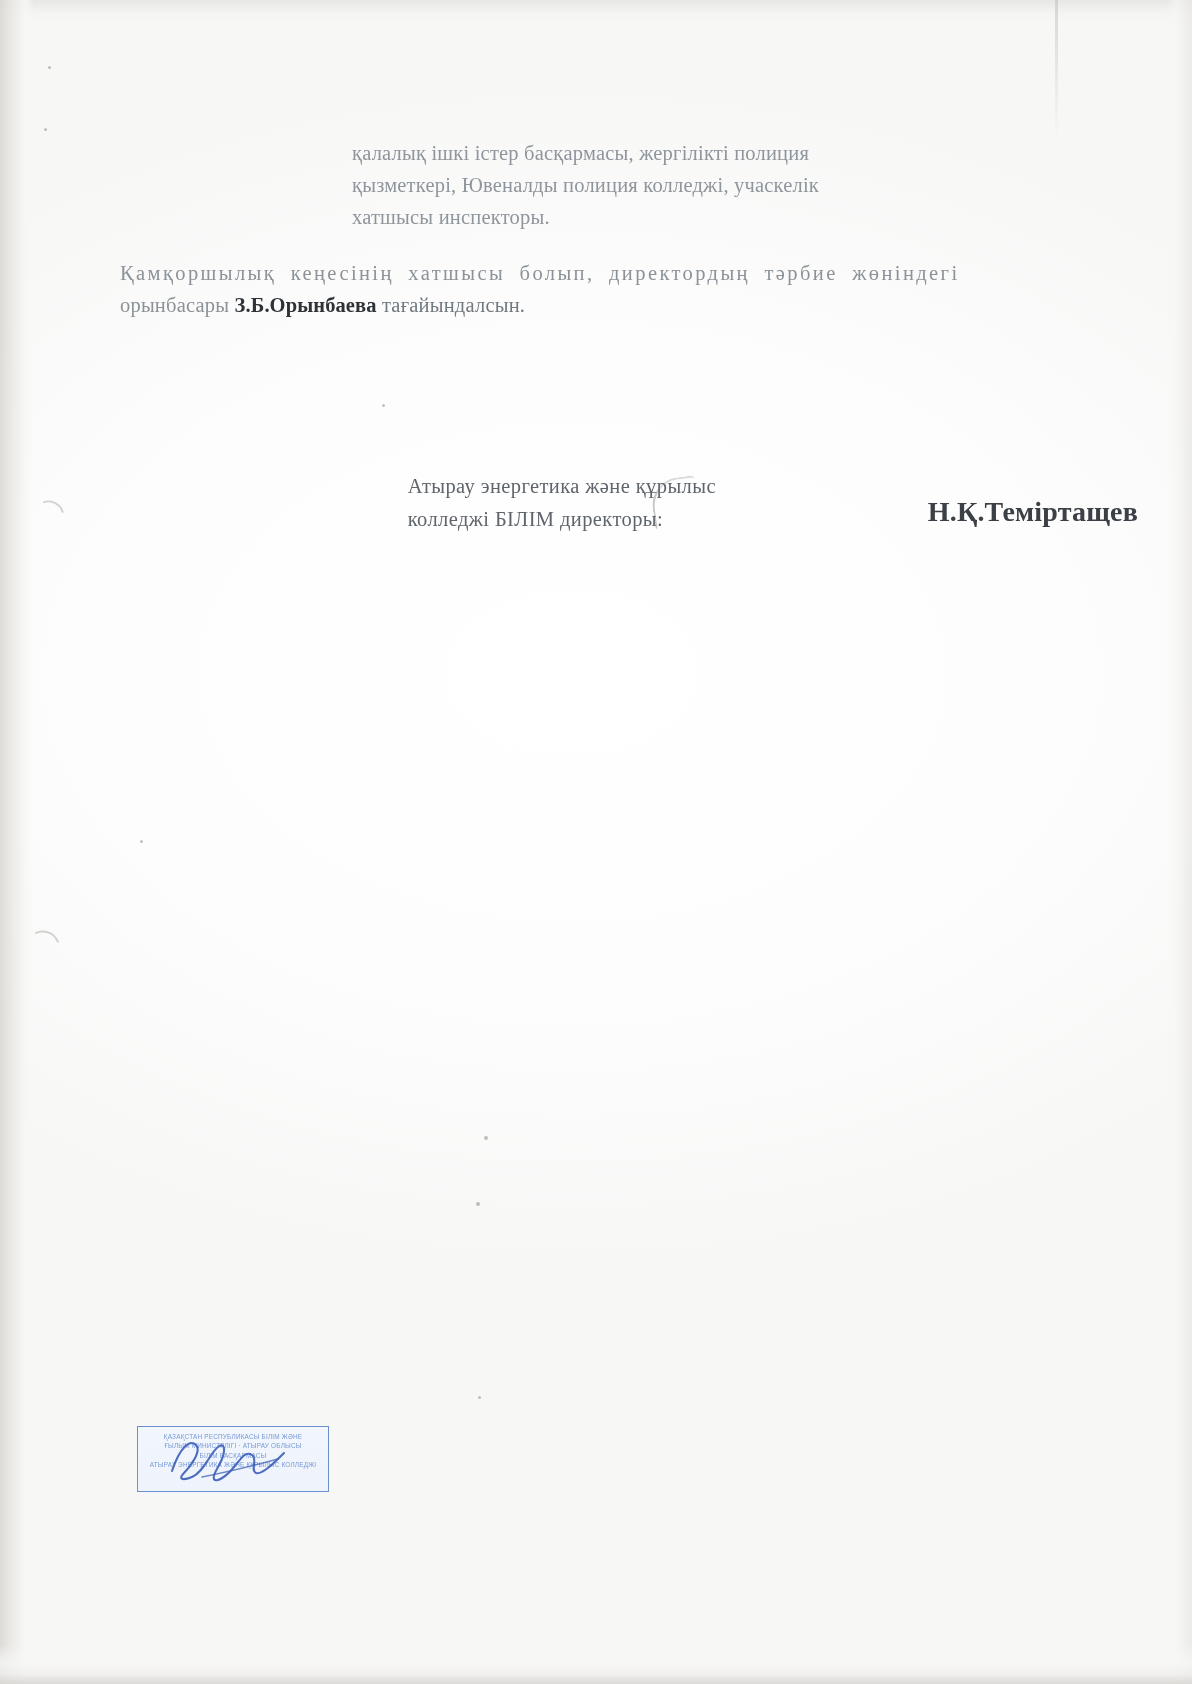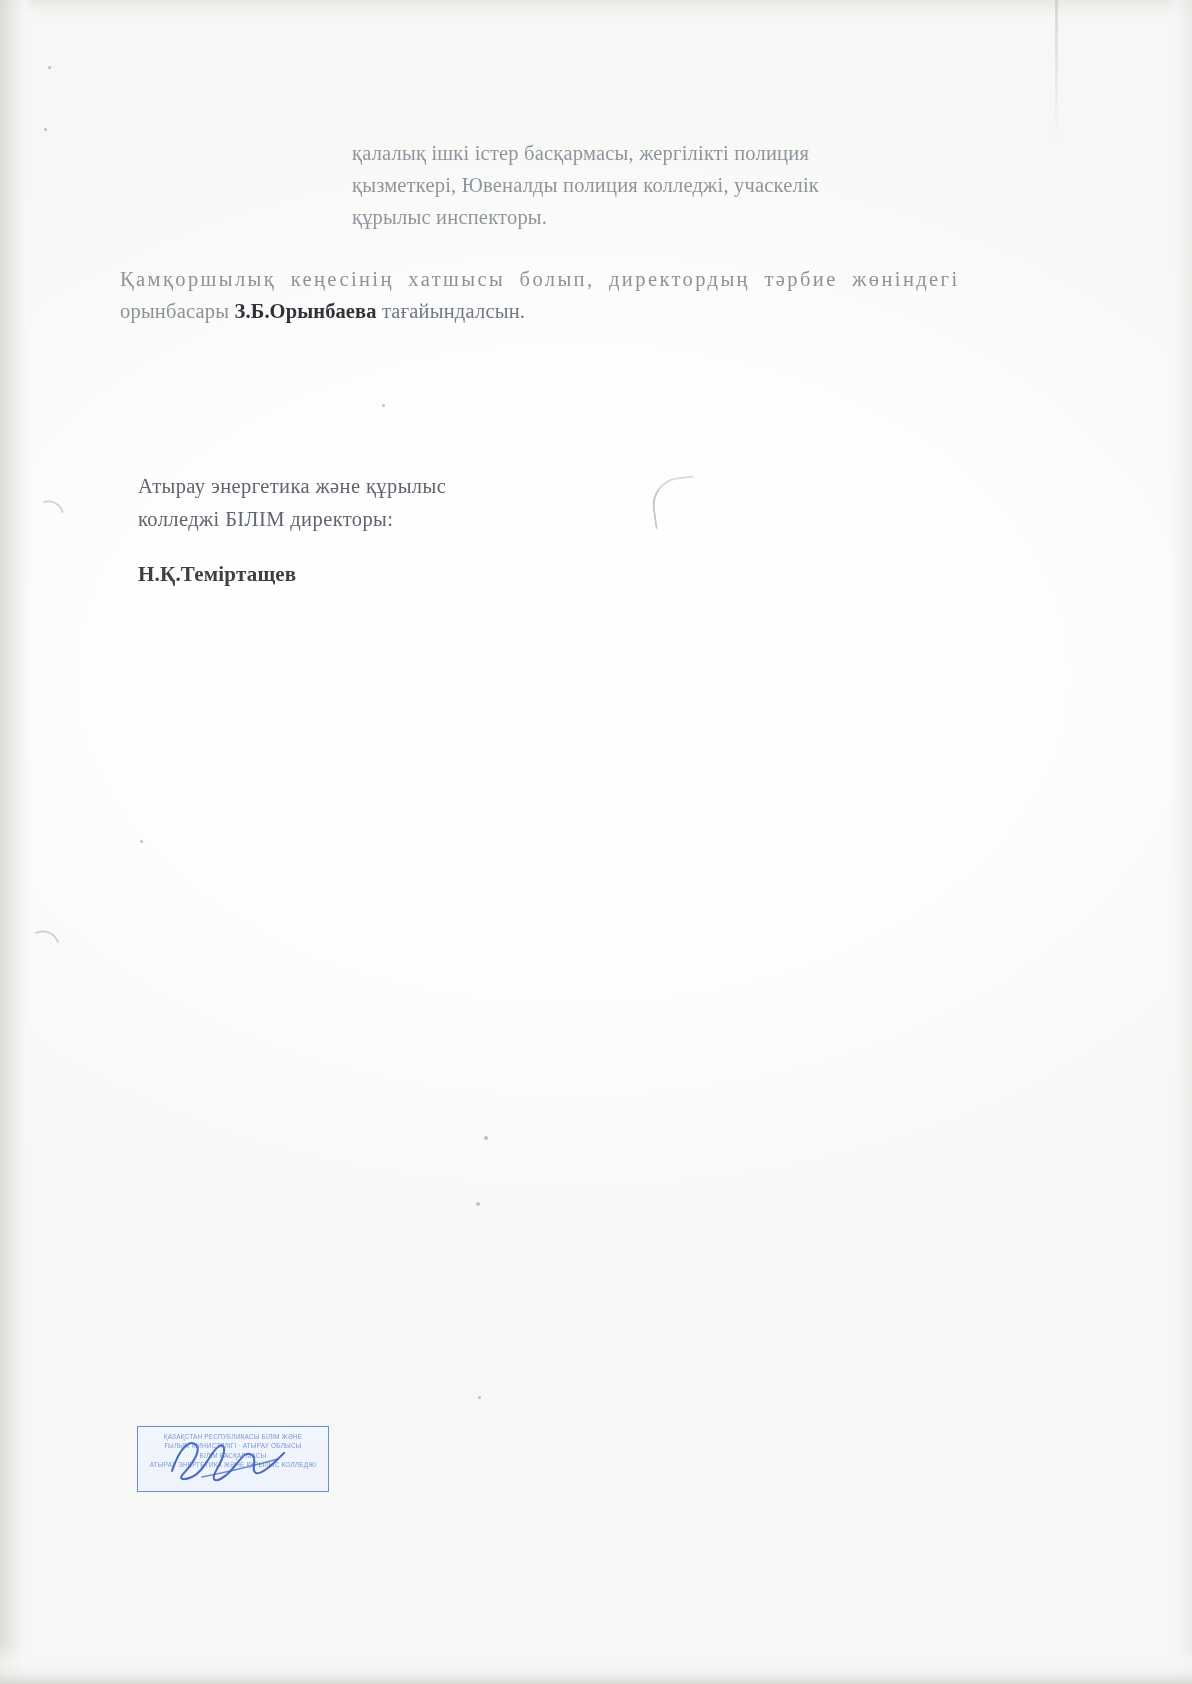--- a/index.html
+++ b/index.html
@@ -107,21 +107,21 @@
     color: #8e959c;
     text-align: justify;
   }
   #para-top .l1 { display: block; }
   #para-top .l2 { display: block; }
   #para-top .l3 { display: block; }
 
   
   #para-council {
     left: 120px;
-    top: 264px;
+    top: 258px;
     width: 852px;
     color: #8b9298;
   }
   #para-council .line {
     display: block;
     white-space: nowrap;
   }
   #para-council .spaced {
     letter-spacing: 2.4px;
     word-spacing: 7px;
@@ -135,36 +135,34 @@
 
   
   #signature-block {
     position: absolute;
     left: 138px;
     top: 470px;
     width: 1000px;
     display: flex;
     justify-content: flex-end;
     align-items: flex-start;
-    flex-direction: column;
   }
   #sign-title {
     color: #5f656c;
     font-size: 20.5px;
     line-height: 1.6;
     width: 520px;
     letter-spacing: .4px;
   }
   #sign-title .sl { display: block; white-space: nowrap; }
   #sign-name {
     color: #3b4046;
-    font-size: 21px;
+    font-size: 28px;
     font-weight: 600;
     margin-top: 26px;
-    margin-right: 6px;
     white-space: nowrap;
     letter-spacing: .2px;
   }
 
   
   .pen-stroke {
     position: absolute;
     left: 652px;
     top: 478px;
     width: 44px;
@@ -237,21 +235,21 @@
   <div class="speck" style="left:44px; top:128px; width:3px; height:3px;"></div>
   <div class="speck" style="left:382px; top:404px; width:3px; height:3px;"></div>
   <div class="speck" style="left:140px; top:840px; width:3px; height:3px;"></div>
   <div class="speck" style="left:484px; top:1136px; width:4px; height:4px;"></div>
   <div class="speck" style="left:476px; top:1202px; width:4px; height:4px;"></div>
   <div class="speck" style="left:478px; top:1396px; width:3px; height:3px;"></div>
 
   <div class="text-block" id="para-top">
     <span class="l1">қалалық ішкі істер басқармасы, жергілікті полиция</span>
     <span class="l2">қызметкері, Ювеналды полиция колледжі, учаскелік</span>
-    <span class="l3">құрылыс инспекторы.</span>
+    <span class="l3">хатшысы инспекторы.</span>
   </div>
 
   <div class="text-block" id="para-council">
     <span class="line spaced">Қамқоршылық   кеңесінің  хатшысы   болып,  директордың  тәрбие  жөніндегі</span>
     <span class="line"><span>орынбасары </span><span class="strong-ink">З.Б.Орынбаева</span><span class="mid-ink"> тағайындалсын.</span></span>
   </div>
 
   <div class="pen-stroke"></div>
   <div id="signature-block">
     <div id="sign-title">

